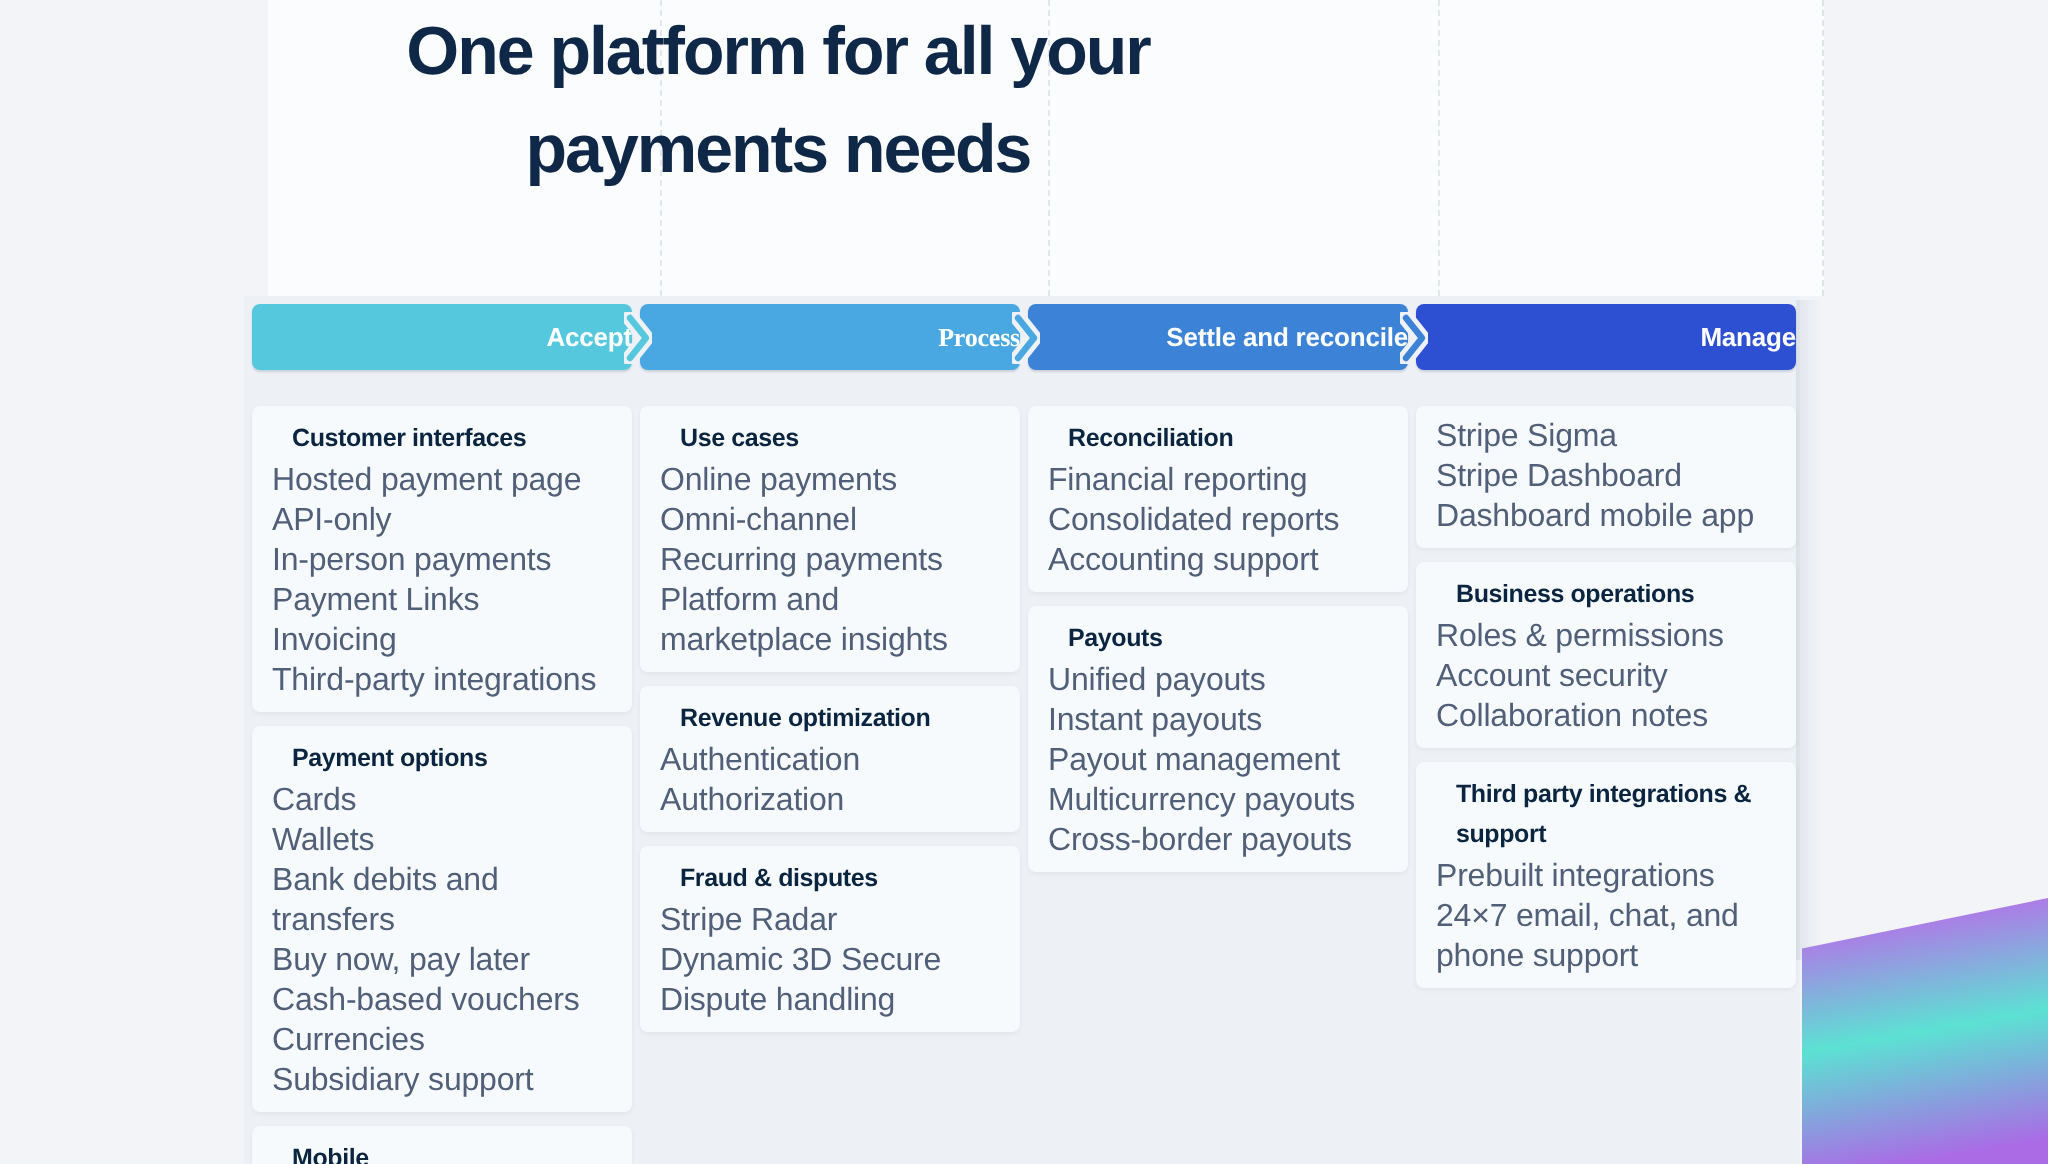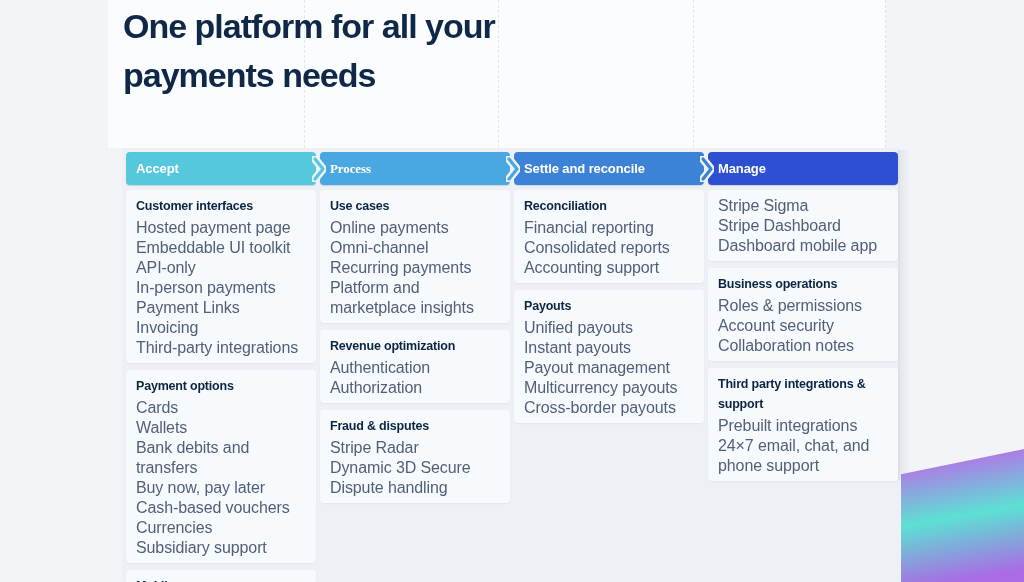--- a/index.html
+++ b/index.html
@@ -12,23 +12,24 @@
   .page { position: absolute; inset: 0; }
 
   
   .content-region {
     position: absolute; left: 122px; top: 148px; width: 778px; height: 434px;
     background: #edf0f4;
   }
 
   
   .hero {
-    position: absolute; left: 108px; top: 0; width: 778px; height: 148px;
+    position: absolute; left: 134px; top: 0; width: 778px; height: 148px;
     background: #fbfcfe;
     border-right: 1px dashed #dfe4ea;
+    text-align: center;
   }
   .hero-line {
     position: absolute; top: 0; bottom: 0; width: 0;
     border-left: 1px dashed #e2e7ed;
   }
   .hero-line.l1 { left: 196px; }
   .hero-line.l2 { left: 390px; }
   .hero-line.l3 { left: 585px; }
 
   .heading {
@@ -40,40 +41,41 @@
   
   .columns {
     position: absolute; left: 126px; top: 152px; width: 772px;
     display: grid; grid-template-columns: repeat(4, 190px); column-gap: 4px;
     align-items: start;
   }
   .column { display: flex; flex-direction: column; min-width: 0; }
 
   .stage-bar {
     position: relative; height: 33px; border-radius: 4px;
-    margin-bottom: 5px; display: flex; align-items: center;
+    margin-bottom: 18px; display: flex; align-items: center;
     box-shadow: 0 1px 1px rgba(20, 45, 90, 0.15);
+    justify-content: flex-end;
   }
   .stage-label {
     color: #ffffff; font-size: 13px; font-weight: 700;
     padding-left: 10px; letter-spacing: -0.1px; white-space: nowrap;
   }
   .stage-chevron {
     position: absolute; right: -10px; top: 50%; transform: translateY(-50%);
     line-height: 0; z-index: 2;
   }
 
   .group-card {
     background: #f7fafd; border-radius: 4px;
     padding: 6px 10px 5px 10px; margin-bottom: 7px;
     box-shadow: 0 1px 2px rgba(80, 100, 130, 0.07);
   }
   .group-title {
     font-size: 12.5px; font-weight: 700; color: #0b2540;
-    line-height: 20px; letter-spacing: -0.2px; margin-bottom: 2px;
+    line-height: 20px; letter-spacing: -0.2px; margin-bottom: 2px; margin-left: 10px;
   }
   .item {
     font-size: 16px; color: #525f78; line-height: 20px;
     letter-spacing: -0.1px;
   }
 
   
   .col-shadow {
     position: absolute; left: 898px; top: 150px; width: 13px; height: 330px;
     background: linear-gradient(90deg, rgba(70, 90, 120, 0.10), rgba(70, 90, 120, 0));
@@ -104,21 +106,20 @@
         <div class="stage-bar" style="background: rgb(85, 200, 222);">
           <span class="stage-label">Accept</span>
           <span class="stage-chevron"><svg width="14" height="26" viewBox="0 0 14 26">
               <path d="M3 3 L11 13 L3 23" fill="none" stroke="#eef1f5" stroke-width="8" stroke-linecap="round" stroke-linejoin="round"></path>
               <path d="M3 3 L11 13 L3 23" fill="none" stroke="#55c8de" stroke-width="3.2" stroke-linecap="round" stroke-linejoin="round"></path>
             </svg></span>
         </div>
         <div class="group-card">
           <div class="group-title">Customer interfaces</div>
           <div class="item">Hosted payment page</div>
-          <div class="item">Embeddable UI toolkit</div>
           <div class="item">API-only</div>
           <div class="item">In-person payments</div>
           <div class="item">Payment Links</div>
           <div class="item">Invoicing</div>
           <div class="item">Third-party integrations</div>
         </div>
         <div class="group-card">
           <div class="group-title">Payment options</div>
           <div class="item">Cards</div>
           <div class="item">Wallets</div>

